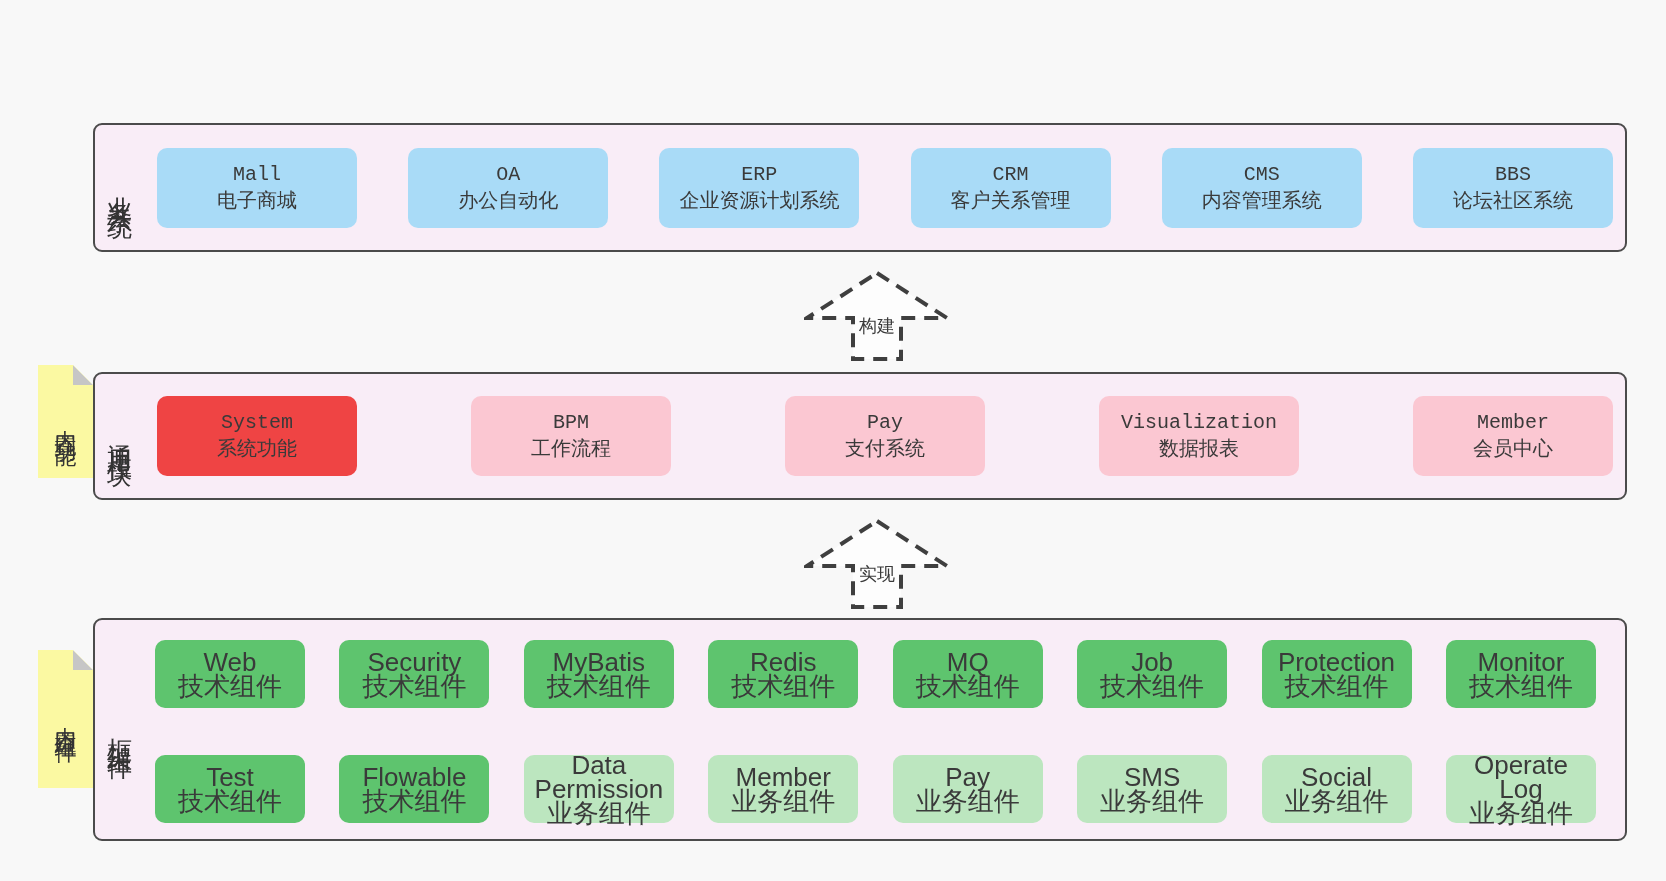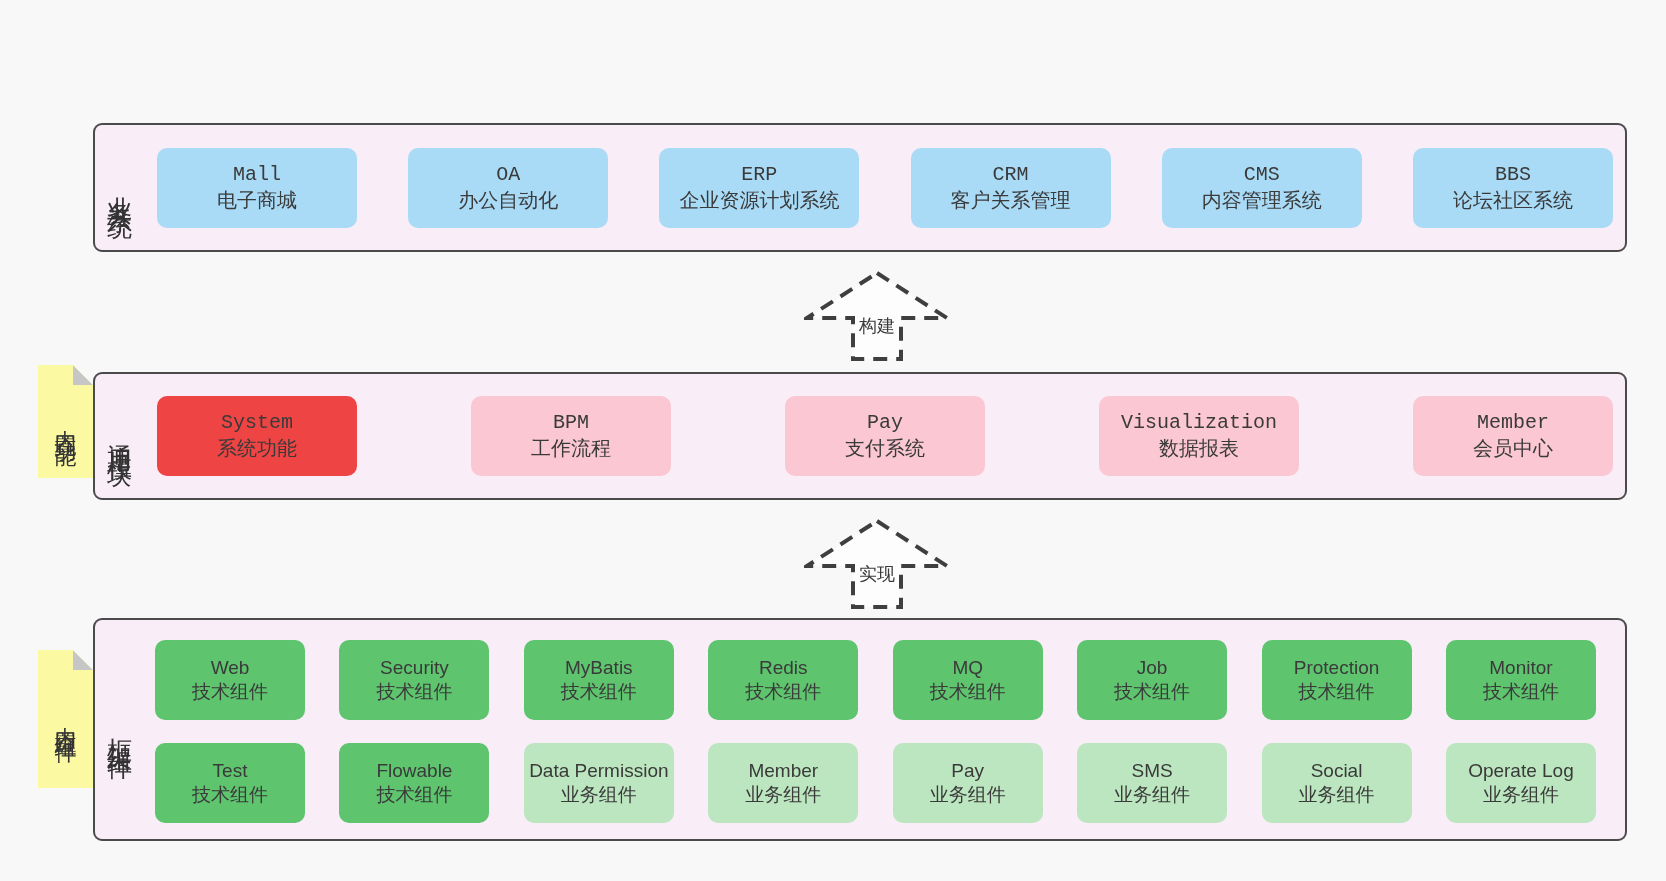--- a/index.html
+++ b/index.html
@@ -24,21 +24,21 @@
   .box { border-radius:10px; display:flex; flex-direction:column;
          align-items:center; justify-content:center; text-align:center; }
   .row-6 .box { width:200px; height:80px; font-size:20px; line-height:27px; }
   .blue { background:#a9dbf7; }
   .red  { background:#ef4444; }
   .pink { background:#fbc7d2;align-items:center; }
 
   .fw-rows { position:absolute; left:60px; right:29px; top:20px; bottom:16px;
              display:flex; flex-direction:column; justify-content:space-between; }
   .row-8 { display:flex; justify-content:space-between; }
-  .row-8 .box { width:150px; height:80px; font-size:19px; line-height:24px; padding:12px 5px; }
+  .row-8 .box { width:150px; height:68px; font-size:26px; line-height:24px; padding:12px 5px; }
   .green-dark  { background:#5ec46e; }
   .green-light { background:#bce6bf; }
 
   
   .note { position:absolute; left:38px; width:55px; background:#fbf9a2;
           display:flex; align-items:center; justify-content:center;
           clip-path:polygon(0 0, calc(100% - 20px) 0, 100% 20px, 100% 100%, 0 100%); }
   .note-modules   { top:365px; height:113px; }
   .note-framework { top:650px; height:138px; }
   .note .v-text { writing-mode:vertical-rl; text-orientation:upright;

